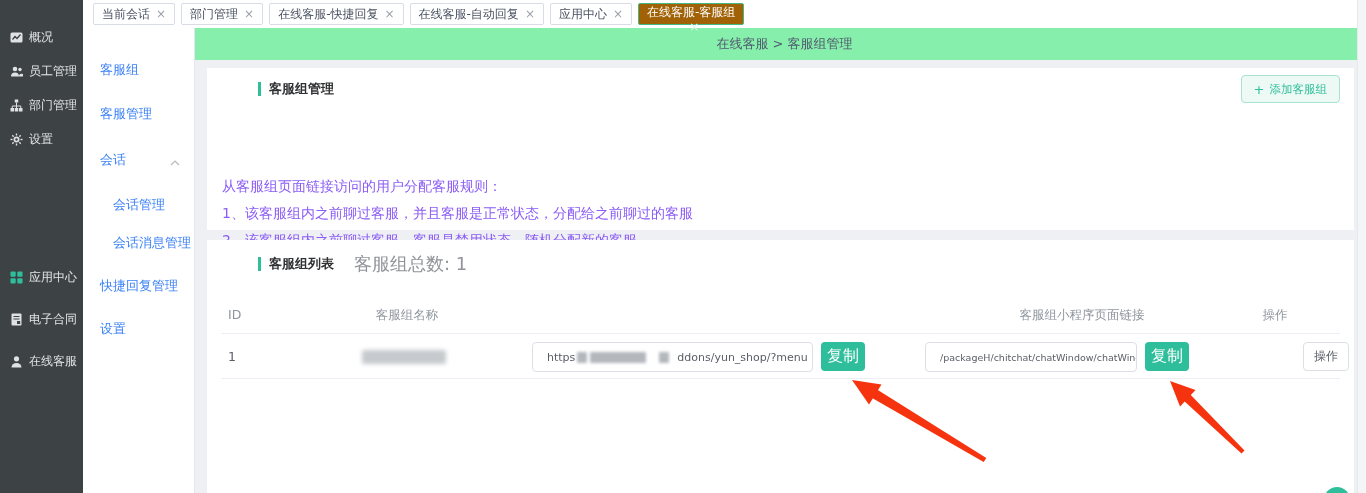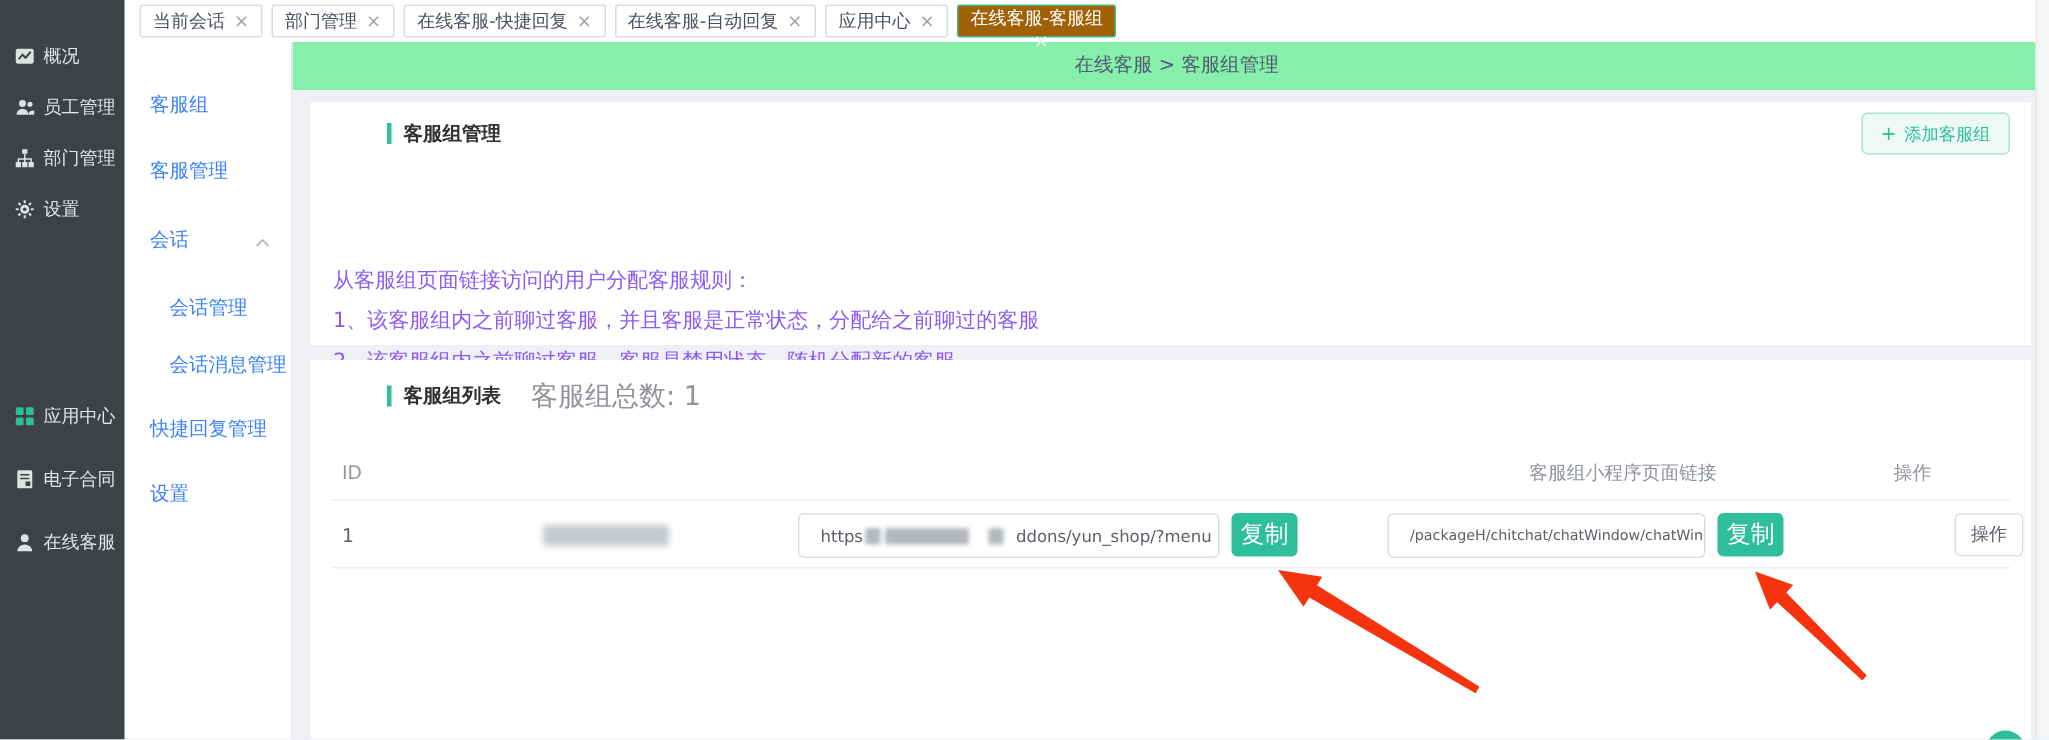--- a/index.html
+++ b/index.html
@@ -223,20 +223,21 @@
 
 <div class="panel panel2">
   <div class="panel-title-row">
     <span class="title-bar-mark"></span>
     <span class="panel-title">客服组列表</span>
     <span class="panel-sub">客服组总数: 1</span>
   </div>
 
   <div class="thead">
     <div class="cell c-id">ID</div>
+    <div class="cell c-name">客服组名称</div>
     <div class="cell c-mini">客服组小程序页面链接</div>
     <div class="cell c-act">操作</div>
   </div>
 
   <div class="trow">
     <div class="cell c-id">1</div>
     <div class="blur-name"></div>
 
     <div class="link-input input1">
       <span>https</span>

